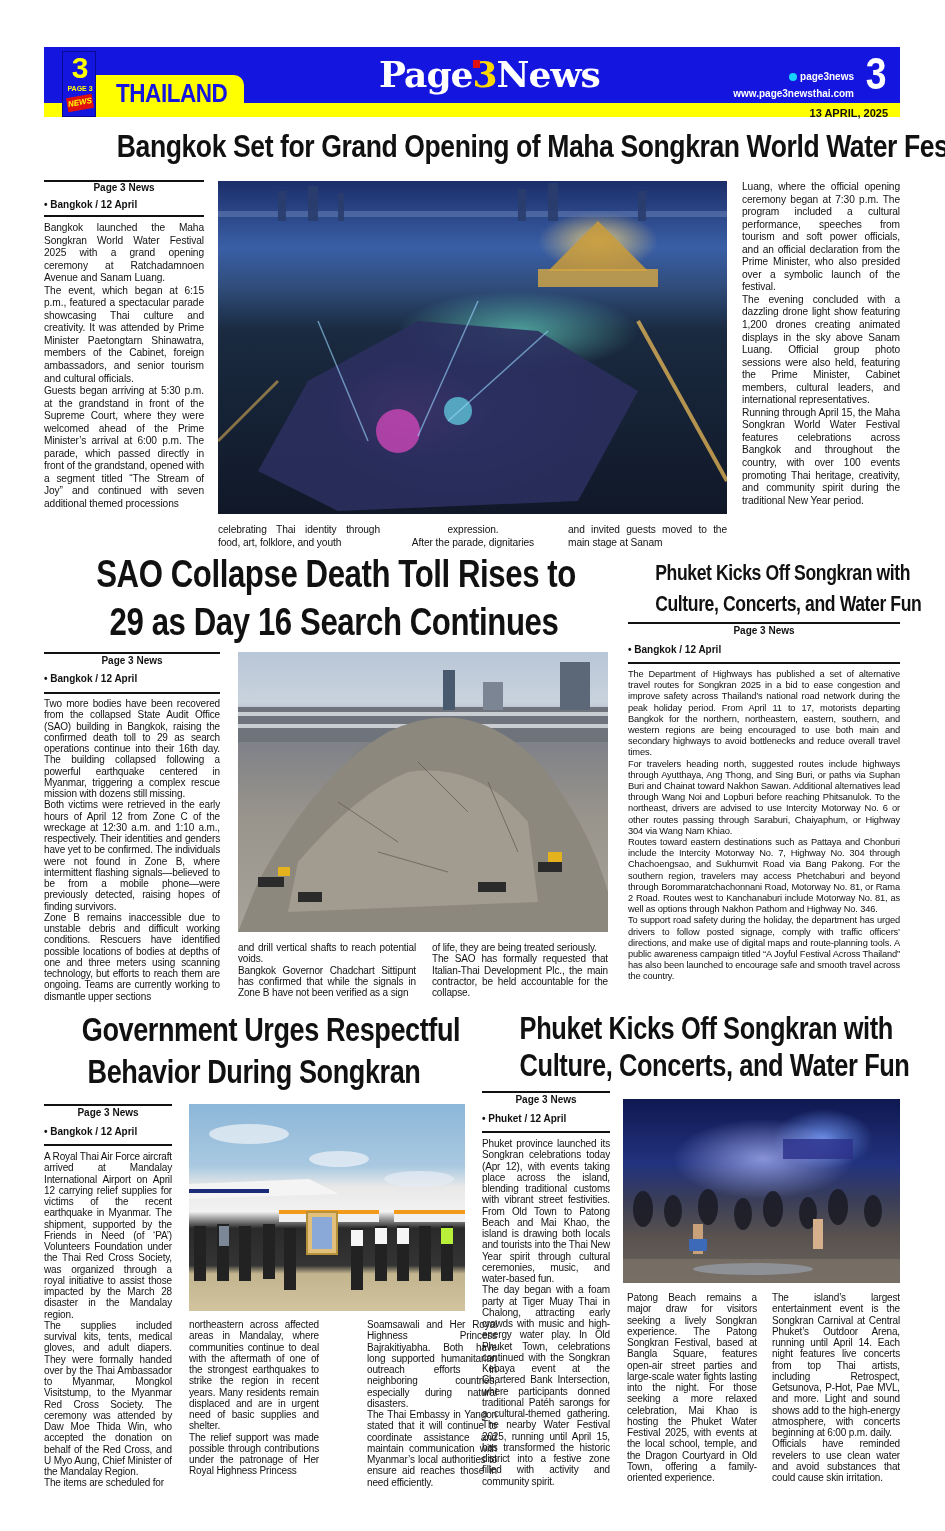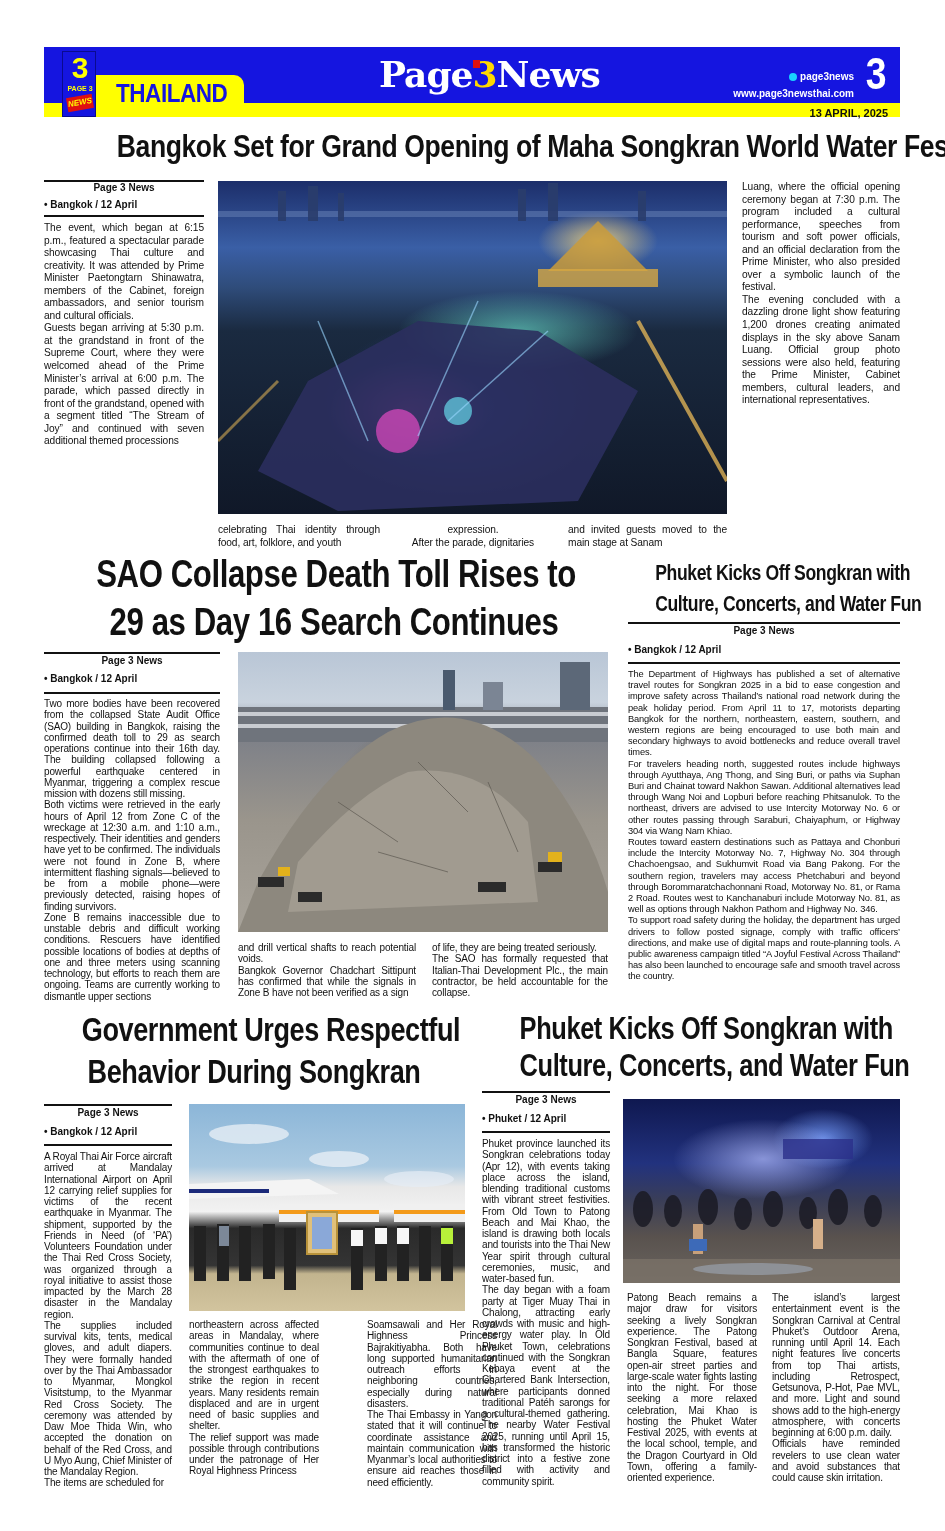--- a/index.html
+++ b/index.html
@@ -74,20 +74,21 @@
 </div>
 
 <div class="abs headline" style="left:44px; top:128px; width:856px; font-size:32px; transform:scaleX(0.83);">Bangkok Set for Grand Opening of Maha Songkran World Water Festival</div>
 
 <div class="abs rule" style="left:44px; top:180px; width:160px;"></div>
 <div class="abs byline-src" style="left:44px; top:182px; width:160px;">Page 3 News</div>
 <div class="abs byline-place" style="left:44px; top:199px; width:160px;">•  Bangkok  / 12   April</div>
 <div class="abs rule" style="left:44px; top:215px; width:160px;"></div>
 
 <div class="abs body-text" style="left:44px; top:222px; width:160px;">
+  <p>Bangkok launched the Maha Songkran World Water Festival 2025 with a grand opening ceremony at Ratchadamnoen Avenue and Sanam Luang.</p>
   <p>The event, which began at 6:15 p.m., featured a spectacular parade showcasing Thai culture and creativity. It was attended by Prime Minister Paetongtarn Shinawatra, members of the Cabinet, foreign ambassadors, and senior tourism and cultural officials.</p>
   <p>Guests began arriving at 5:30 p.m. at the grandstand in front of the Supreme Court, where they were welcomed ahead of the Prime Minister’s arrival at 6:00 p.m. The parade, which passed directly in front of the grandstand, opened with a segment titled “The Stream of Joy” and continued with seven additional themed processions</p>
 </div>
 
 <div class="abs photo photo-festival" style="left:218px; top:181px; width:509px; height:333px;" aria-label="aerial-night-festival-photo">
   <svg width="509" height="333">
     <rect x="0" y="30" width="509" height="6" fill="#6a83b8" opacity="0.5"></rect>
     <g fill="#2a3d6c" opacity="0.9">
       <rect x="60" y="10" width="8" height="30"></rect>
         <rect x="90" y="5" width="10" height="35"></rect>
@@ -110,20 +111,21 @@
 </div>
 
 <div class="abs body-text" style="left:218px; top:524px; width:162px; white-space:pre-line;">celebrating Thai identity through food, art, folklore, and youth</div>
 <div class="abs body-text" style="left:394px; top:524px; width:158px; white-space:pre-line; text-align:center;">expression.
 After the parade, dignitaries</div>
 <div class="abs body-text" style="left:568px; top:524px; width:159px;">and invited guests moved to the main stage at Sanam</div>
 
 <div class="abs body-text" style="left:742px; top:181px; width:158px;">
   <p>Luang, where the official opening ceremony began at 7:30 p.m. The program included a cultural performance, speeches from tourism and soft power officials, and an official declaration from the Prime Minister, who also presided over a symbolic launch of the festival.</p>
   <p>The evening concluded with a dazzling drone light show featuring 1,200 drones creating animated displays in the sky above Sanam Luang. Official group photo sessions were also held, featuring the Prime Minister, Cabinet members, cultural leaders, and international representatives.</p>
+  <p>Running through April 15, the Maha Songkran World Water Festival features celebrations across Bangkok and throughout the country, with over 100 events promoting Thai heritage, creativity, and community spirit during the traditional New Year period.</p>
 </div>
 
 <div class="abs headline" style="left:44px; top:553px; width:580px; font-size:38px; transform:scaleX(0.82);">SAO Collapse Death Toll Rises to</div>
 <div class="abs headline" style="left:44px; top:601px; width:580px; font-size:38px; transform:scaleX(0.82);">29 as Day 16 Search Continues</div>
 
 <div class="abs rule" style="left:44px; top:652px; width:176px;"></div>
 <div class="abs byline-src" style="left:44px; top:655px; width:176px;">Page 3 News</div>
 <div class="abs byline-place" style="left:44px; top:673px; width:176px;">•  Bangkok / 12  April</div>
 <div class="abs rule" style="left:44px; top:692px; width:176px;"></div>
 

